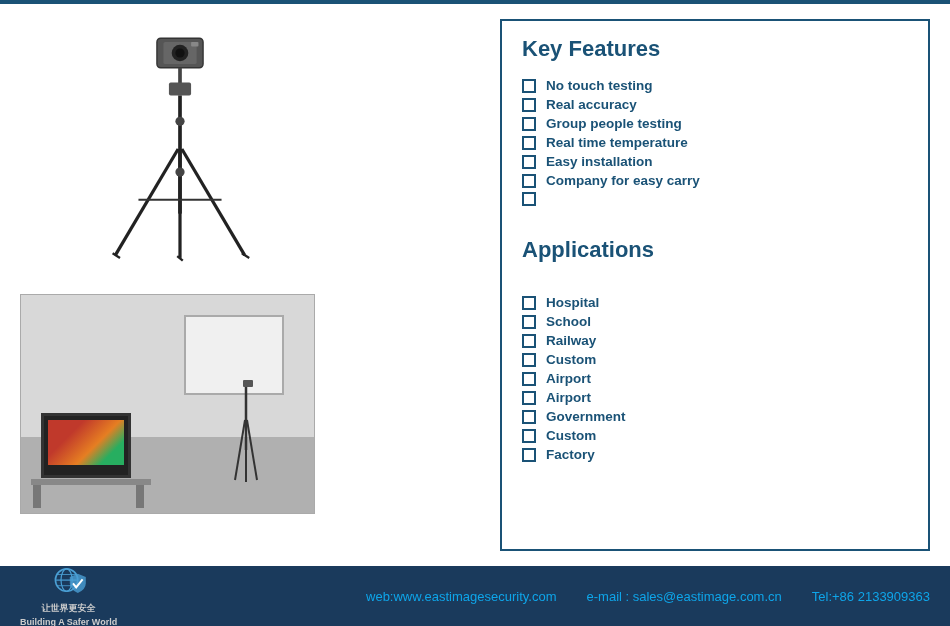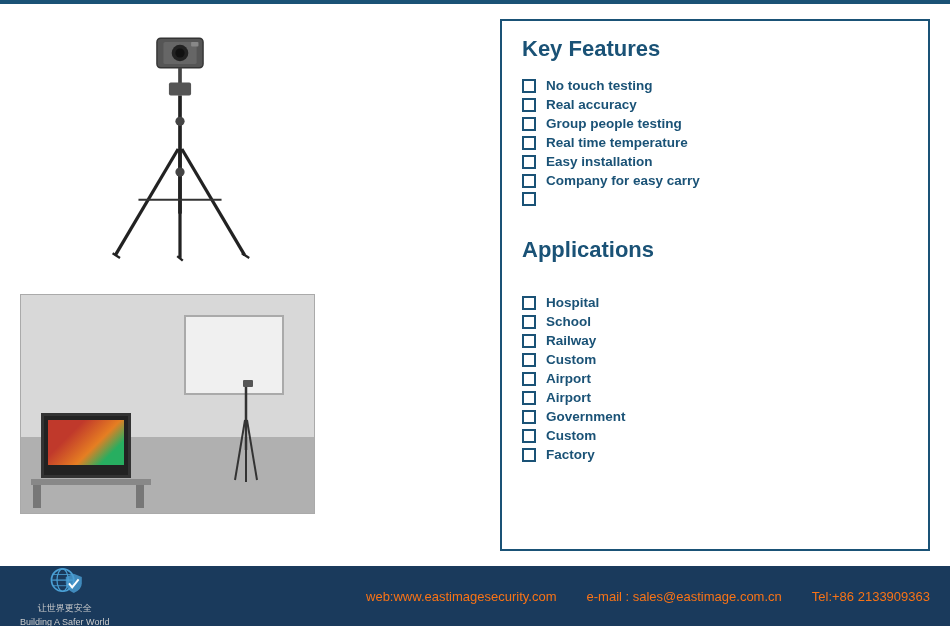--- a/index.html
+++ b/index.html
@@ -174,20 +174,21 @@
       padding: 0 20px;
       color: white;
       flex-shrink: 0;
     }
 
     .footer-logo {
       display: flex;
       flex-direction: column;
       align-items: center;
       gap: 2px;
+      font-weight: bold;
     }
 
     .footer-logo-icon {
       width: 40px;
       height: 35px;
     }
 
     .footer-logo-text {
       font-size: 9px;
       color: #ccc;
@@ -195,21 +196,21 @@
     }
 
     .footer-contact {
       display: flex;
       gap: 30px;
       font-size: 13px;
       color: #ddd;
     }
 
     .footer-contact span {
-      color: #f97316;
+      color: #0ea5e9;
     }
   </style>
 </head>
 <body>
 
 <div class="top-line"></div>
 
 <div class="main-content">
 
   <div class="left-column">

